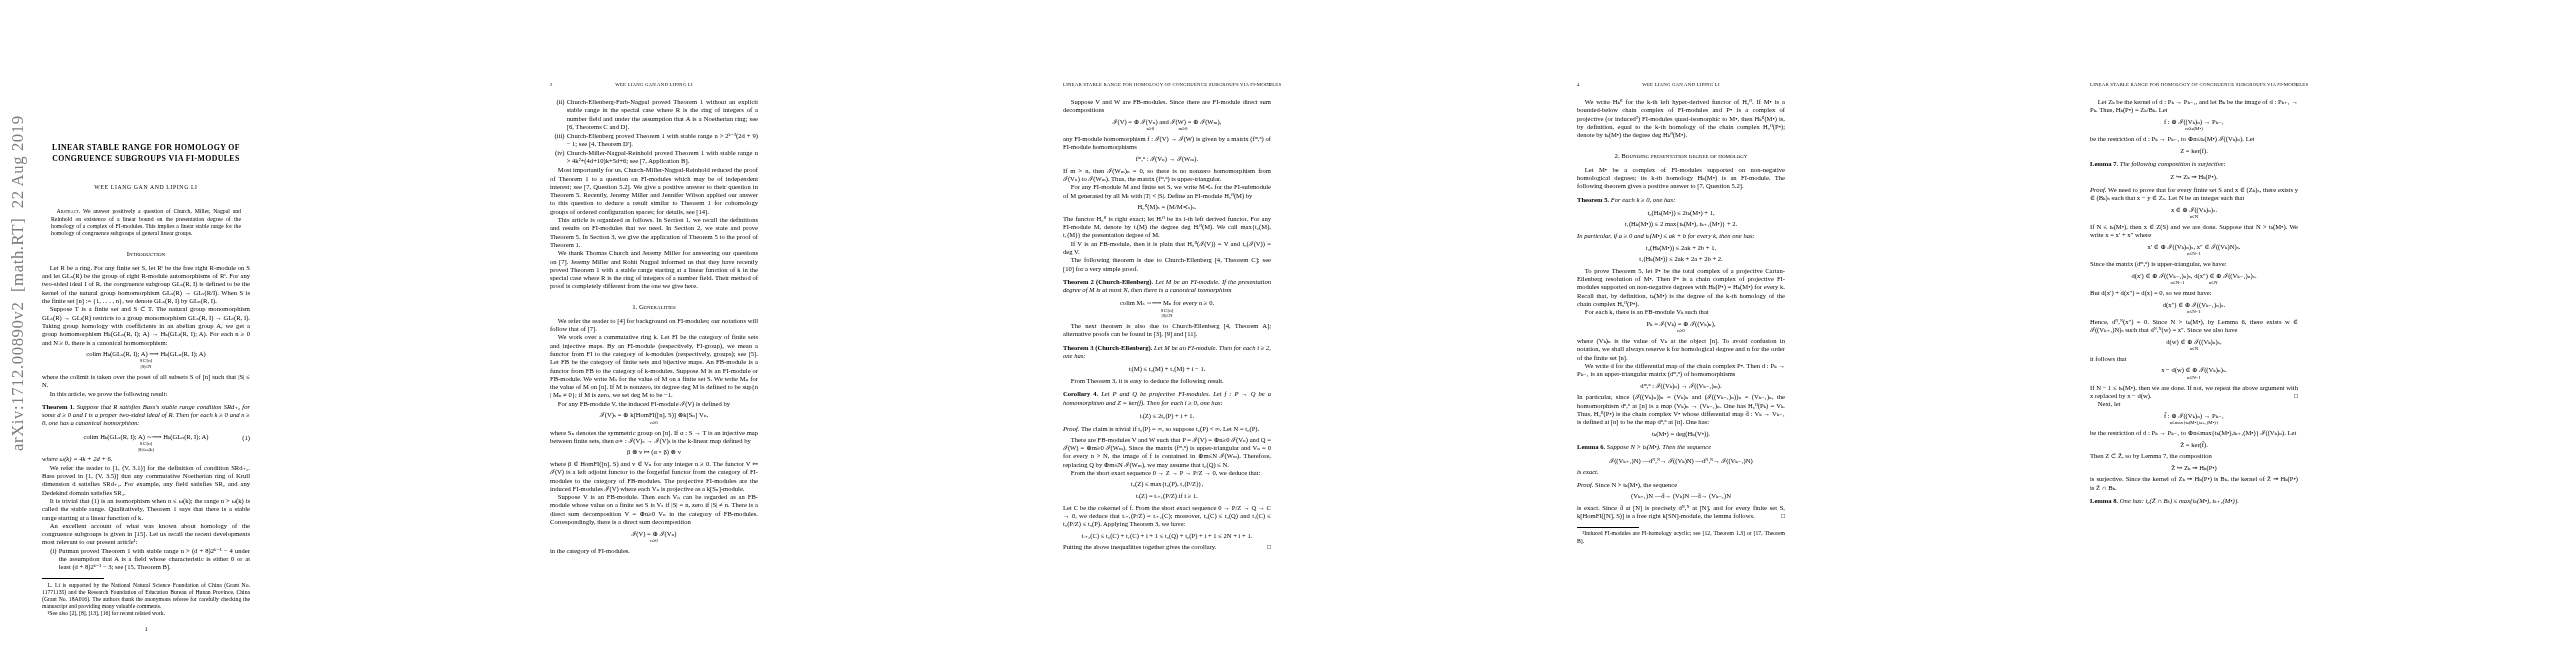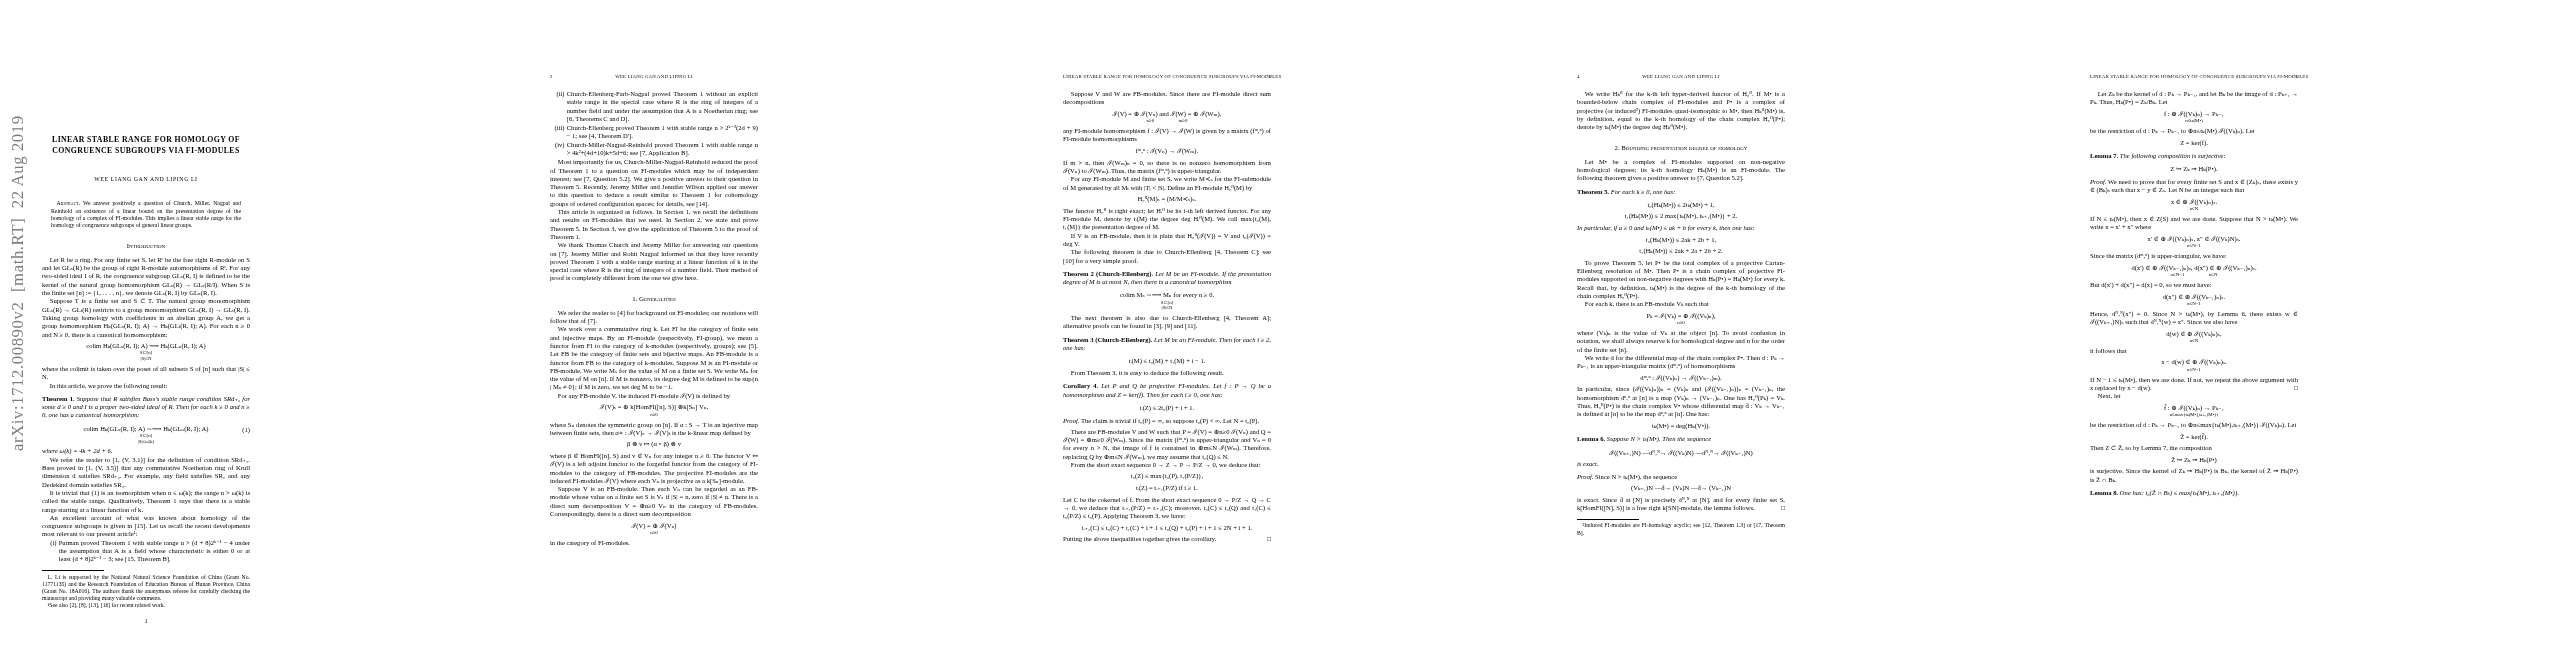--- a/index.html
+++ b/index.html
@@ -4,21 +4,21 @@
 <style>
   html,body{margin:0;padding:0;}
   body{
     width:2576px;height:667px;background:#ffffff;position:relative;overflow:hidden;
     font-family:"Liberation Serif","DejaVu Serif",serif;color:#000;
   }
   .watermark{
     position:absolute;left:7.8px;top:451px;transform-origin:0 0;transform:rotate(-90deg);
     font-size:16.7px;letter-spacing:0.6px;color:#7d7d7d;white-space:pre;
   }
-  .page{position:absolute;top:8px;width:208px;}
+  .page{position:absolute;top:16px;width:208px;}
   .p1{left:42px;padding-top:127px;}
   .p2{left:550px;padding-top:66px;}
   .p3{left:1063px;padding-top:66px;}
   .p4{left:1577px;padding-top:66px;}
   .p5{left:2090px;padding-top:66px;}
   .hdr{position:relative;text-align:center;font-size:4.8px;letter-spacing:0.2px;height:6.7px;margin-bottom:9.4px;white-space:nowrap;}
   .hl{position:absolute;left:0;top:0;}
   .hr{position:absolute;right:0;top:0;}
   .pbody{font-size:6.6px;line-height:8.3px;text-align:justify;}
   .title{font-weight:bold;font-size:7.8px;line-height:10.6px;letter-spacing:0.4px;text-align:center;}

